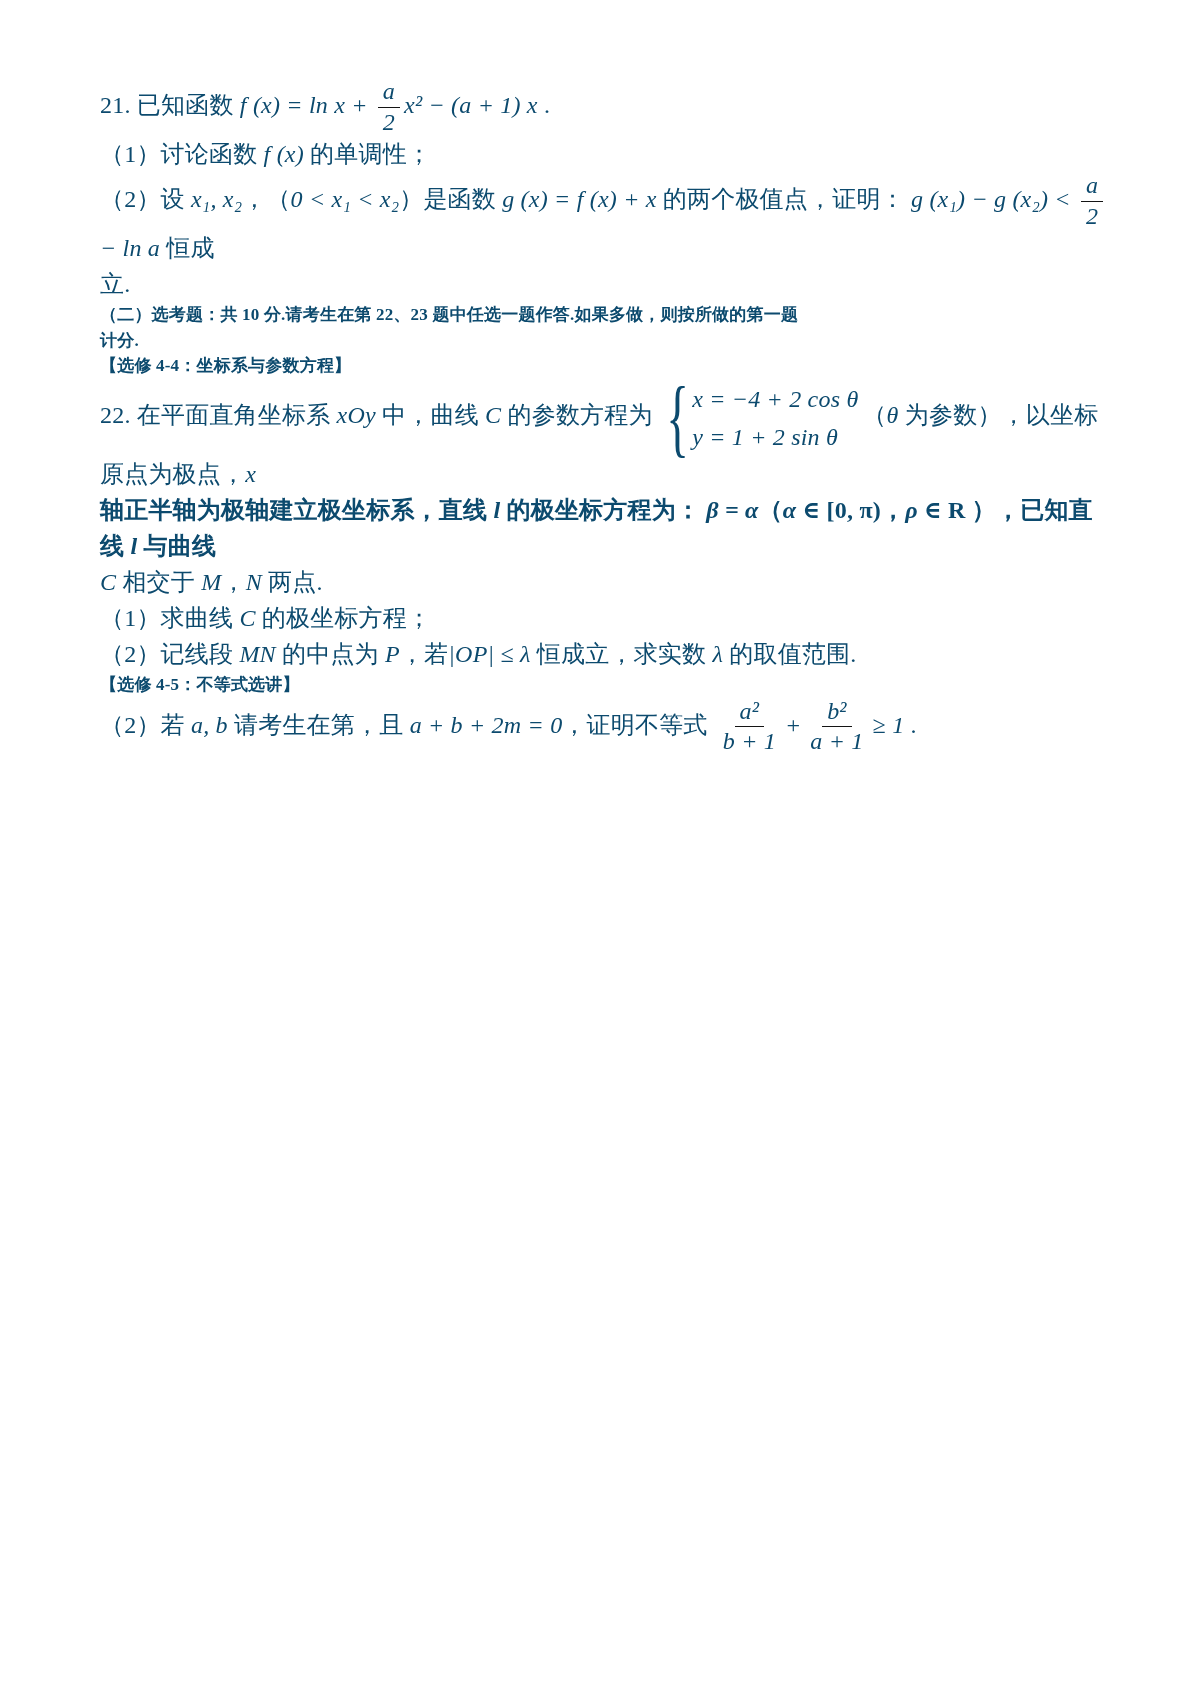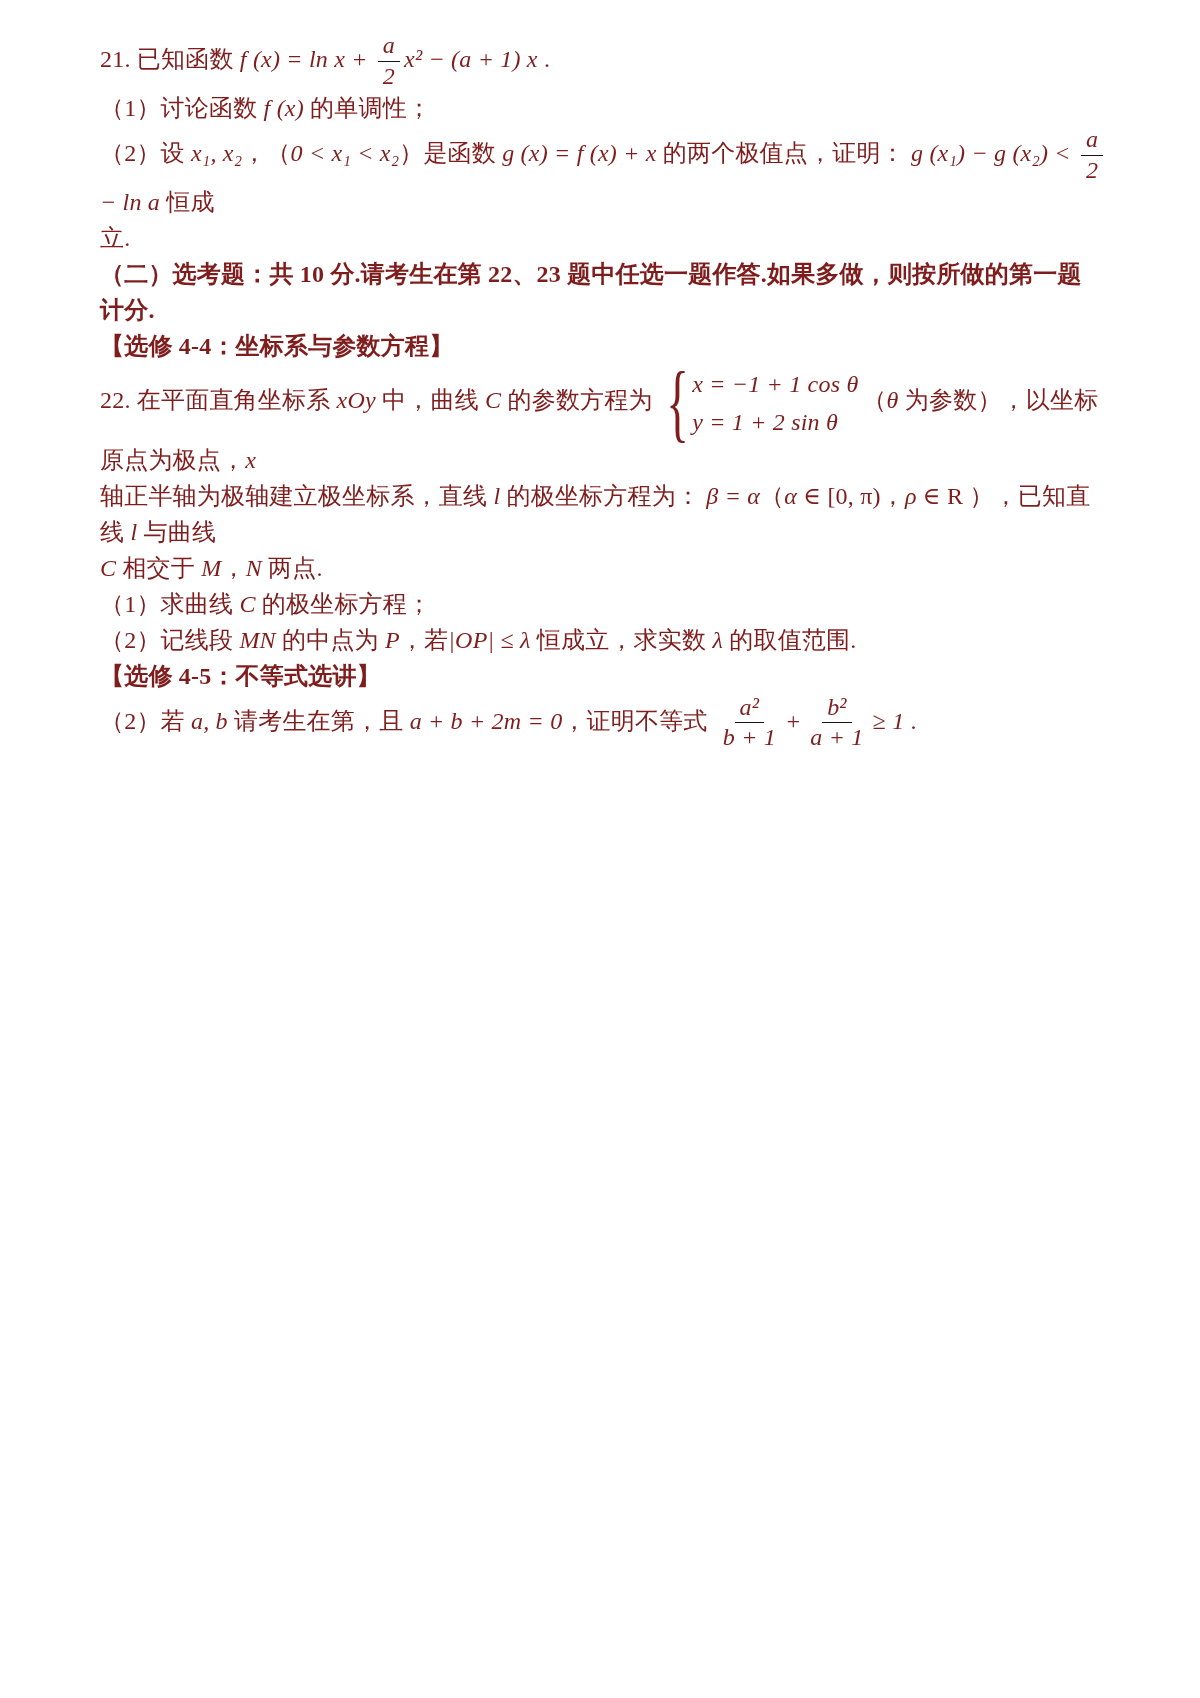--- a/index.html
+++ b/index.html
@@ -7,33 +7,33 @@
     padding: 0;
     background: #ffffff;
   }
   .page {
     position: relative;
     width: 1200px;
     height: 1698px;
     margin: 0 auto;
     background: #ffffff;
     box-sizing: border-box;
-    padding: 32px 88px 0 100px;
-    color: #7f1d1d;
+    padding: 78px 88px 0 100px;
+    color: #0c4a6e;
     font-family: "Liberation Serif", "DejaVu Serif", serif;
     font-size: 24px;
     overflow: hidden;
   }
   p.line {
     margin: 0;
     line-height: 1.5;
     letter-spacing: 0.2px;
     white-space: normal;
   }
-  p.bold { font-weight: 700; font-size: 24px; }
+  p.bold { font-weight: 700; font-size: 17px; }
   .cn { font-style: normal; }
   .cnb { font-style: normal; font-weight: 700; }
   .math {
     font-family: "Liberation Serif", "DejaVu Serif", serif;
     font-style: italic;
   }
   
   .frac {
     display: inline-flex;
     flex-direction: column;
@@ -74,21 +74,21 @@
 
   
   [data-name="q21-intro"]      { margin-top: 0; }
   [data-name="q21-part1"]      { margin-top: 30px; }
   [data-name="q21-part2"]      { margin-top: 22px; }
   [data-name="q21-part2-cont"] { margin-top: 28px; }
   [data-name="section2-header"]{ margin-top: 22px; }
   [data-name="section2-cont"]  { margin-top: 20px; }
   [data-name="elective44-header"]{ margin-top: 18px; }
   [data-name="q22-intro"]      { margin-top: 12px; }
-  [data-name="q22-intro-cont"] { margin-top: 14px; }
+  [data-name="q22-intro-cont"] { margin-top: 14px; font-weight: bold; }
   [data-name="q22-intro-cont2"]{ margin-top: 24px; }
   [data-name="q22-part1"]      { margin-top: 20px; }
   [data-name="q22-part2"]      { margin-top: 26px; }
   [data-name="elective45-header"]{ margin-top: 28px; }
   [data-name="q23-intro"]      { margin-top: 20px; }
   [data-name="q23-part1"]      { margin-top: 24px; }
   [data-name="q23-part2"]      { margin-top: 24px; }
 </style>
 </head>
 <body>
@@ -103,21 +103,21 @@
         <span class="num math">a</span>
         <span class="den math">2</span>
       </span><span class="math" data-name="math-text">− ln a</span><span class="cn" data-name="text"> 恒成</span></p>
   <p class="line" data-name="q21-part2-cont"><span class="cn" data-name="text">立.</span></p>
   <p class="line bold" data-name="section2-header"><span class="cnb" data-name="text">（二）选考题：共 10 分.请考生在第 22、23 题中任选一题作答.如果多做，则按所做的第一题</span></p>
   <p class="line bold" data-name="section2-cont"><span class="cnb" data-name="text">计分.</span></p>
   <p class="line bold" data-name="elective44-header"><span class="cnb" data-name="text">【选修 4-4：坐标系与参数方程】</span></p>
   <p class="line" data-name="q22-intro"><span class="cn" data-name="text">22. 在平面直角坐标系 </span><span class="math" data-name="math-text">xOy</span><span class="cn" data-name="text"> 中，曲线 </span><span class="math" data-name="math-text">C</span><span class="cn" data-name="text"> 的参数方程为</span><span class="cases" data-name="equation-system">
         <span class="brace" data-name="left-brace">{</span>
         <span class="cases-col">
-          <span class="math cases-row" data-name="equation-row">x = −1 + 1 cos θ</span>
+          <span class="math cases-row" data-name="equation-row">x = −4 + 2 cos θ</span>
           <span class="math cases-row" data-name="equation-row">y = 1 + 2 sin θ</span>
         </span>
       </span><span class="cn" data-name="text">（</span><span class="math" data-name="math-text">θ</span><span class="cn" data-name="text"> 为参数），以坐标原点为极点，</span><span class="math" data-name="math-text">x</span></p>
   <p class="line" data-name="q22-intro-cont"><span class="cn" data-name="text">轴正半轴为极轴建立极坐标系，直线 </span><span class="math" data-name="math-text">l</span><span class="cn" data-name="text"> 的极坐标方程为： </span><span class="math" data-name="math-text">β = α</span><span class="cn" data-name="text">（</span><span class="math" data-name="math-text">α</span><span class="cn" data-name="text"> ∈ [0, π)，</span><span class="math" data-name="math-text">ρ</span><span class="cn" data-name="text"> ∈ R ），已知直线 </span><span class="math" data-name="math-text">l</span><span class="cn" data-name="text"> 与曲线</span></p>
   <p class="line" data-name="q22-intro-cont2"><span class="math" data-name="math-text">C</span><span class="cn" data-name="text"> 相交于 </span><span class="math" data-name="math-text">M</span><span class="cn" data-name="text">，</span><span class="math" data-name="math-text">N</span><span class="cn" data-name="text"> 两点.</span></p>
   <p class="line" data-name="q22-part1"><span class="cn" data-name="text">（1）求曲线 </span><span class="math" data-name="math-text">C</span><span class="cn" data-name="text"> 的极坐标方程；</span></p>
   <p class="line" data-name="q22-part2"><span class="cn" data-name="text">（2）记线段 </span><span class="math" data-name="math-text">MN</span><span class="cn" data-name="text"> 的中点为 </span><span class="math" data-name="math-text">P</span><span class="cn" data-name="text">，若</span><span class="math" data-name="math-text">|OP| ≤ λ</span><span class="cn" data-name="text"> 恒成立，求实数 </span><span class="math" data-name="math-text">λ</span><span class="cn" data-name="text"> 的取值范围.</span></p>
   <p class="line bold" data-name="elective45-header"><span class="cnb" data-name="text">【选修 4-5：不等式选讲】</span></p>
   <p class="line" data-name="q23-part2"><span class="cn" data-name="text">（2）若 </span><span class="math" data-name="math-text">a, b</span><span class="cn" data-name="text"> 请考生在第，且 </span><span class="math" data-name="math-text">a + b + 2m = 0</span><span class="cn" data-name="text">，证明不等式 </span><span class="frac" data-name="fraction">
         <span class="num math">a²</span>

